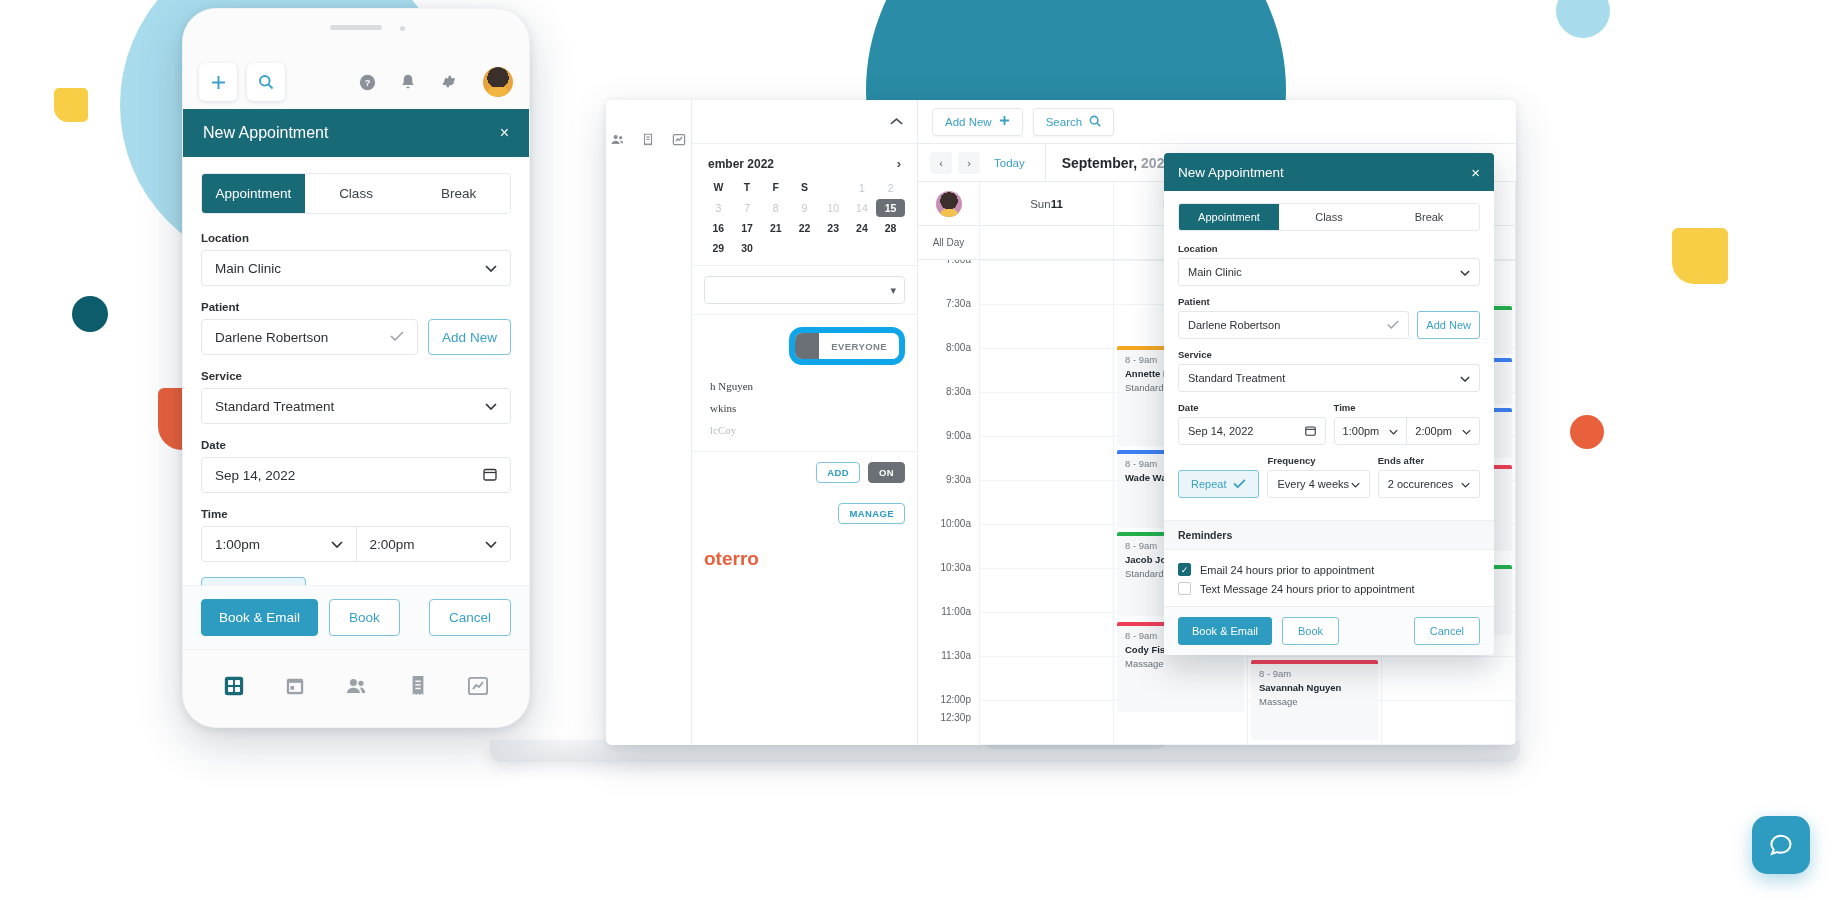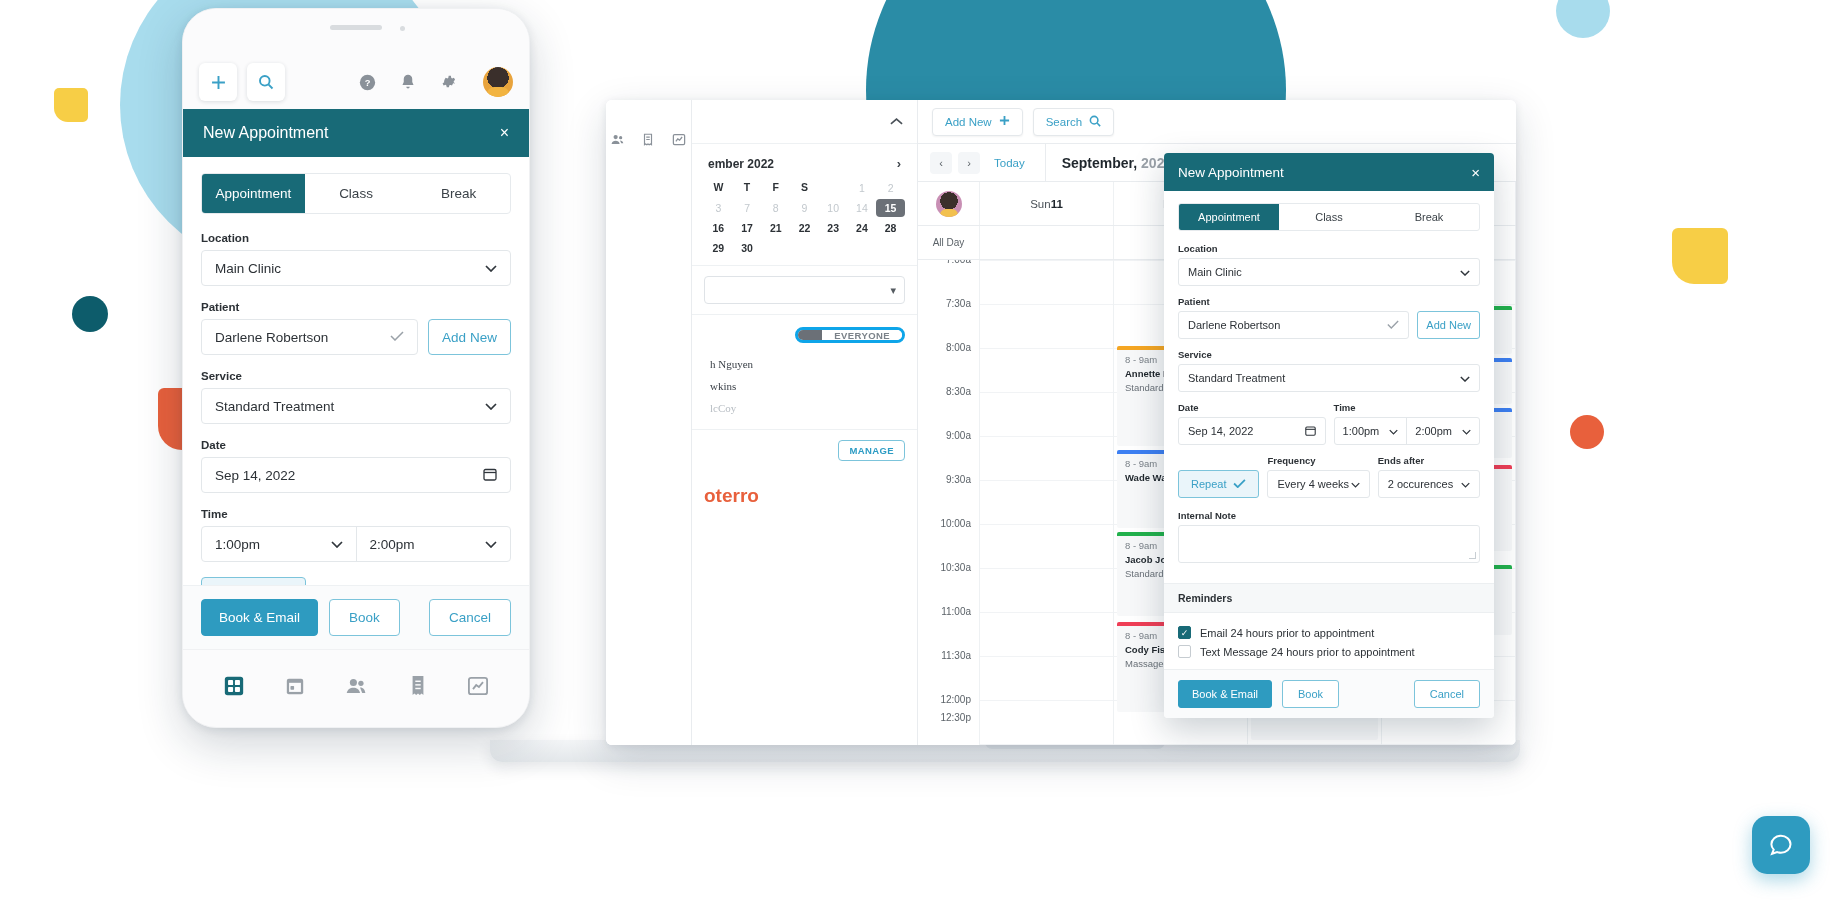--- a/index.html
+++ b/index.html
@@ -111,22 +111,22 @@
   .mc-day.sel { background: #6b7077; color: #fff; }
 
   .sb-select-wrap { padding: 10px 12px; border-bottom: 1px solid #eef1f3; }
   .sb-select {
     height: 28px; border: 1px solid #dfe3e7; border-radius: 4px;
     display: flex; align-items: center; justify-content: space-between;
     padding: 0 8px; font-size: 11px; color: #555b61; background: #fff;
   }
   .sb-toggle-row { padding: 12px 12px 6px; display: flex; justify-content: flex-end; }
   .seg {
-    display: inline-flex; border: 3px solid #0ea5e9;
-    border-radius: 13px; overflow: hidden; height: 16px;
+    display: inline-flex; border: 6px solid #0ea5e9;
+    border-radius: 13px; overflow: hidden; height: 38px;
   }
   .seg > div {
     padding: 0 12px; font-size: 9.5px; letter-spacing: .4px;
     display: flex; align-items: center; font-weight: 700;
   }
   .seg .on { background: #6b7077; color: #fff; }
   .seg .off { background: #fff; color: #7b8289; }
   .sb-people { padding: 4px 12px 10px; border-bottom: 1px solid #eef1f3; }
   .sb-person { font-size: 11px; color: #3b4148; padding: 5px 0 5px 6px; font-family: Liberation Serif, serif; }
   .sb-person.dim { color: #b7bdc3; }
@@ -480,20 +480,24 @@
               <div class="off">EVERYONE</div>
             </div>
           </div>
 
           <div class="sb-people">
             <div class="sb-person">h Nguyen</div>
             <div class="sb-person">wkins</div>
             <div class="sb-person dim">lcCoy</div>
           </div>
 
+          <div class="sb-btn-row">
+            <div class="pill">ADD</div>
+            <div class="pill dark">ON</div>
+          </div>
           <div class="sb-btn-row">
             <div class="pill">MANAGE</div>
           </div>
 
           <div class="brand">oterro</div>
         </div>
 
         <div class="cal-main">
           <div class="cal-topbar">
             <div class="topbtn">
@@ -836,24 +840,20 @@
             <span>2 occurences</span>
             <span class="chev">
               <svg width="9" height="6" viewBox="0 0 12 7" fill="none" stroke="currentColor" stroke-width="1.7">
                   <path d="M1 1l5 5 5-5"></path>
                 </svg>
             </span>
           </div>
         </div>
       </div>
 
-      <div class="fgroup">
-        <span class="fl">Internal Note</span>
-        <div class="note-area"></div>
-      </div>
     </div>
 
     <div class="sec-head">Reminders</div>
     <div class="rem-list">
       <div class="rem">
         <span class="cbx on">✓</span>
         <span>Email 24 hours prior to appointment</span>
       </div>
       <div class="rem">
         <span class="cbx"></span>

